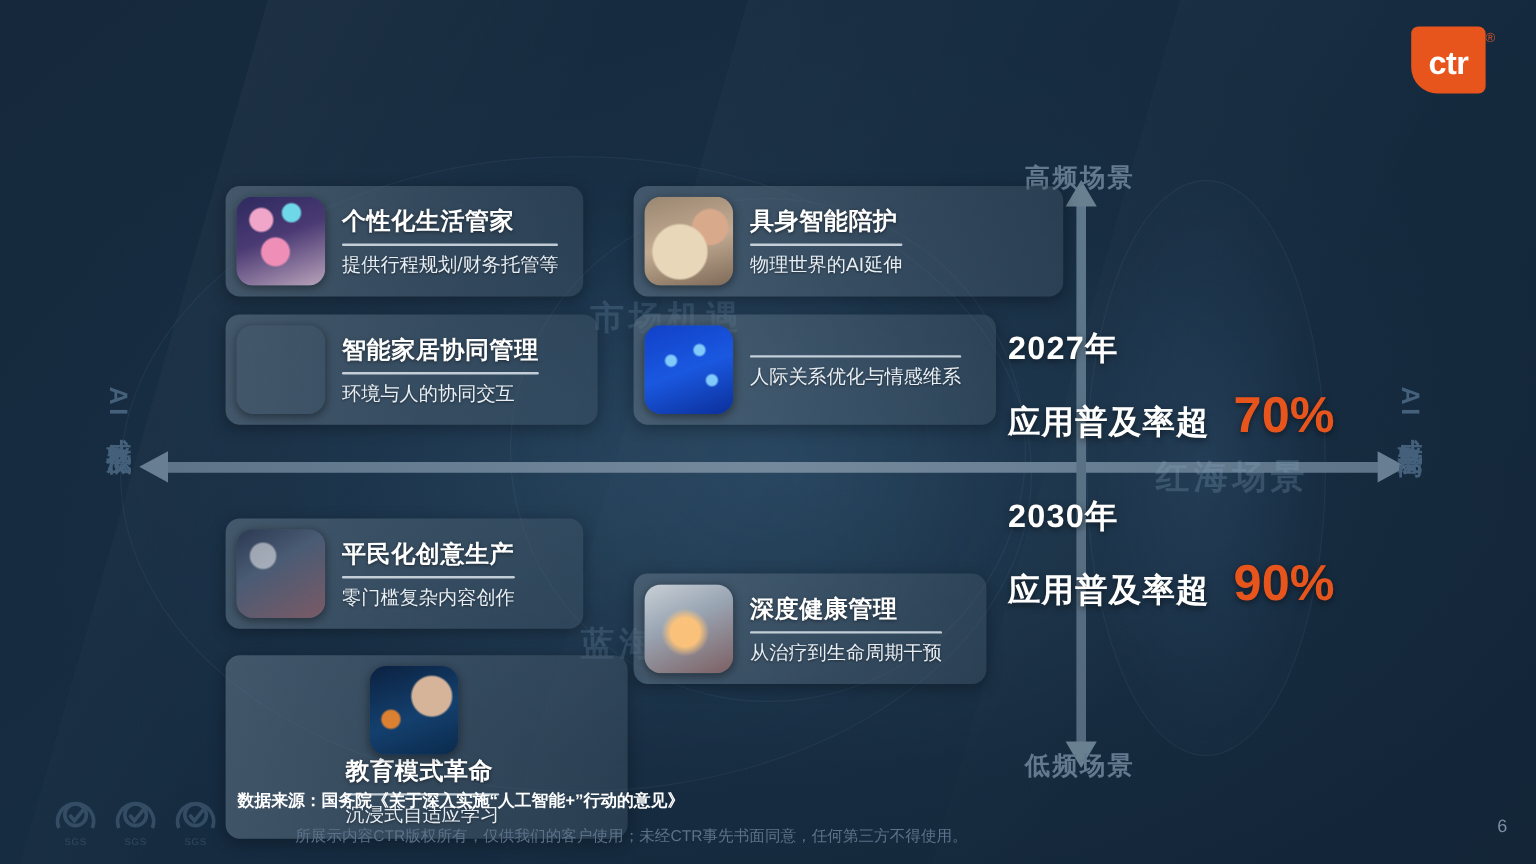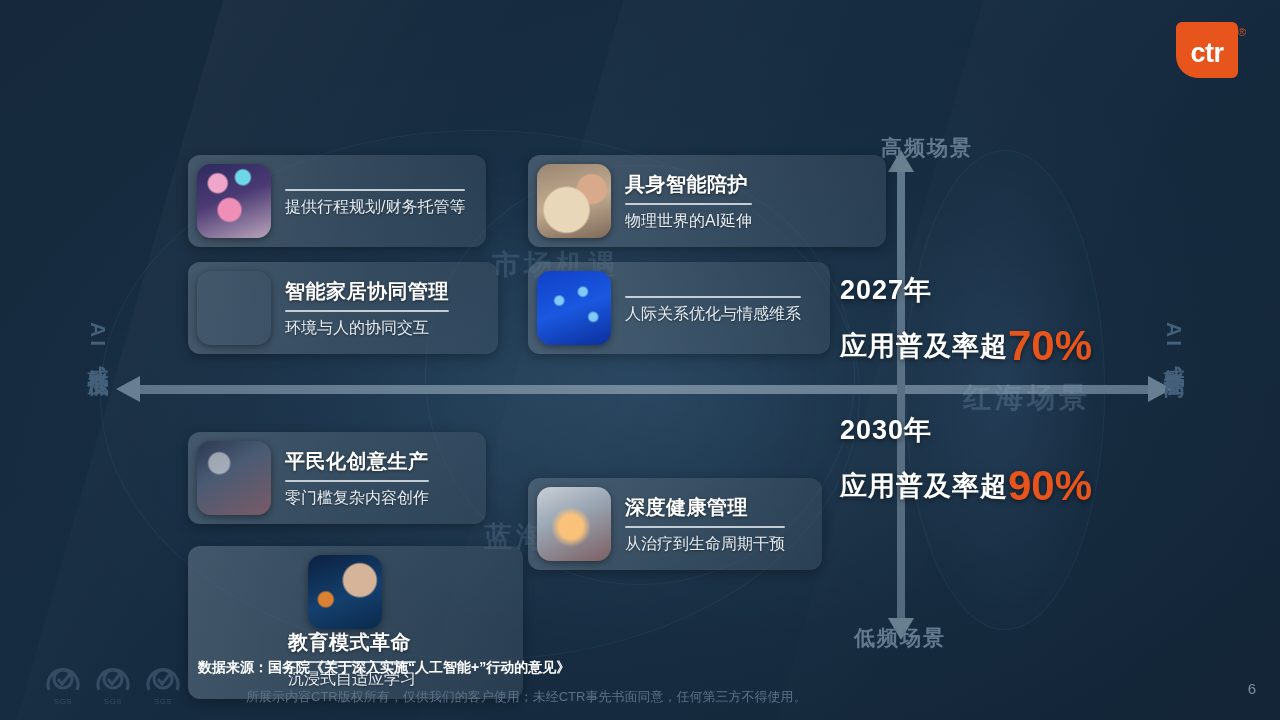--- a/index.html
+++ b/index.html
@@ -86,21 +86,21 @@
     content: ""; position: absolute; left: -9px; width: 0; height: 0;
     border-left: 13px solid transparent; border-right: 13px solid transparent;
   }
   .axis-v::before { top: -20px; border-bottom: 22px solid #68808f; }
   .axis-v::after  { bottom: -20px; border-top: 22px solid #68808f; }
 
   .axis-cap {
     position: absolute; color: #63798d; font-size: 21px; font-weight: bold;
     letter-spacing: 2px; white-space: nowrap;
   }
-  .axis-cap.top    { left: 881px; top: 134px; }
+  .axis-cap.top    { left: 854px; top: 134px; }
   .axis-cap.bottom { left: 854px; top: 624px; }
 
   .axis-cap-v {
     position: absolute; color: #44607a; font-size: 21px; font-weight: bold;
     writing-mode: vertical-rl; letter-spacing: 3px;
   }
   .axis-cap-v.left  { left: 84px;   top: 322px; }
   .axis-cap-v.right { left: 1160px; top: 322px; }
 
   
@@ -186,22 +186,23 @@
       linear-gradient(160deg, #0b2140 0%, #14406e 55%, #0a2a4c 100%);
   }
 
   
   .stat { position: absolute; white-space: nowrap; }
   .stat-year {
     color: #ffffff; font-size: 27px; font-weight: bold; letter-spacing: 1px;
     text-shadow: 0 2px 5px rgba(0,0,0,0.5);
   }
   .stat-line {
-    margin-top: 14px; display: flex; align-items: center;
+    margin-top: 14px; display: flex; align-items: flex-end;
     text-shadow: 0 2px 5px rgba(0,0,0,0.5);
+    gap: 20px;
   }
   .stat-label { color: #ffffff; font-size: 27px; font-weight: bold; letter-spacing: 1px; }
   .stat-value { color: #e8551c; font-size: 42px; font-weight: bold; letter-spacing: 0px; }
 
   
   .source-note {
     position: absolute; left: 198px; top: 659px;
     color: #ffffff; font-size: 14px; font-weight: bold; white-space: nowrap;
   }
   .copyright {
@@ -244,20 +245,21 @@
   <div class="axis-cap-v left">AI成熟度低</div>
   <div class="axis-cap-v right">AI成熟度高</div>
 
   <div class="wm w-market">市场机遇</div>
   <div class="wm w-red">红海场景</div>
   <div class="wm w-blue">蓝海场景</div>
 
   <div class="card" style="left:188px; top:155px; width:298px;">
     <div class="card-thumb th-life"></div>
     <div class="card-body">
+      <div class="card-title">个性化生活管家</div>
       <div class="card-rule"></div>
       <div class="card-sub">提供行程规划/财务托管等</div>
     </div>
   </div>
 
   <div class="card" style="left:528px; top:155px; width:358px;">
     <div class="card-thumb th-pet"></div>
     <div class="card-body">
       <div class="card-title">具身智能陪护</div>
       <div class="card-rule"></div>

